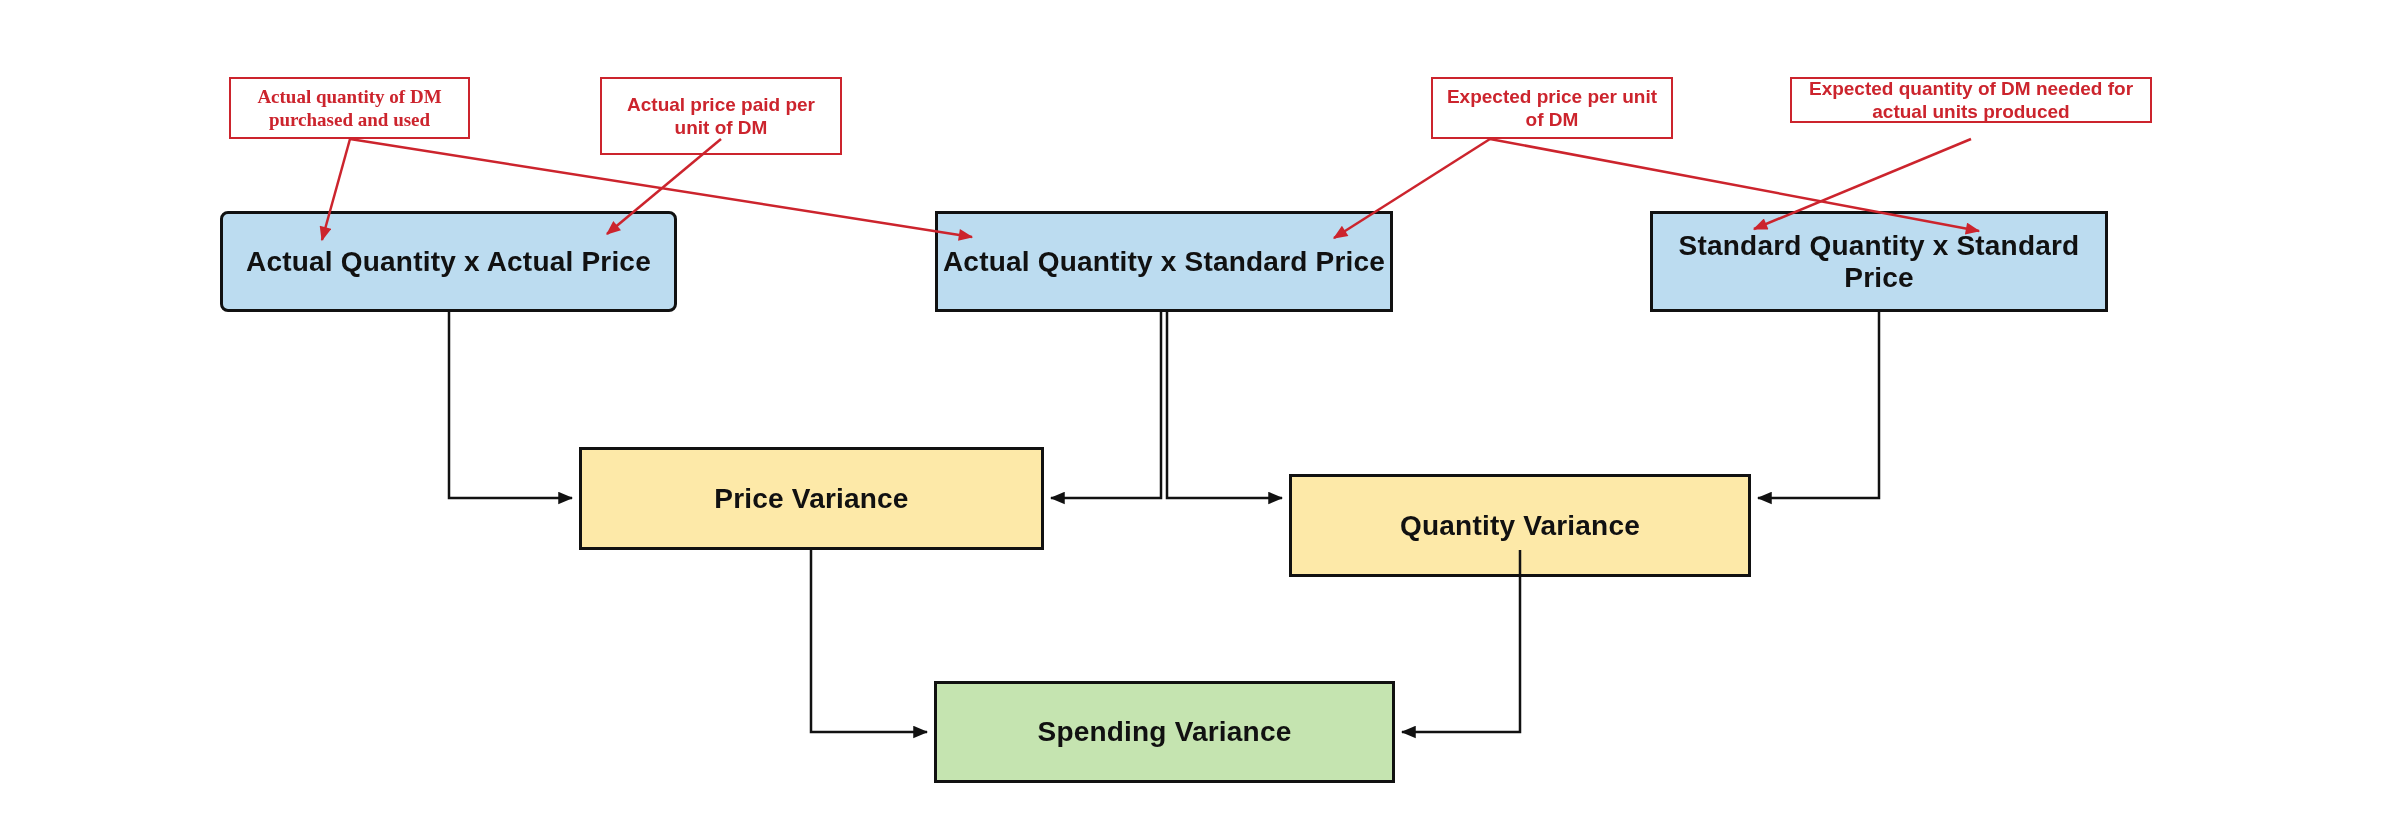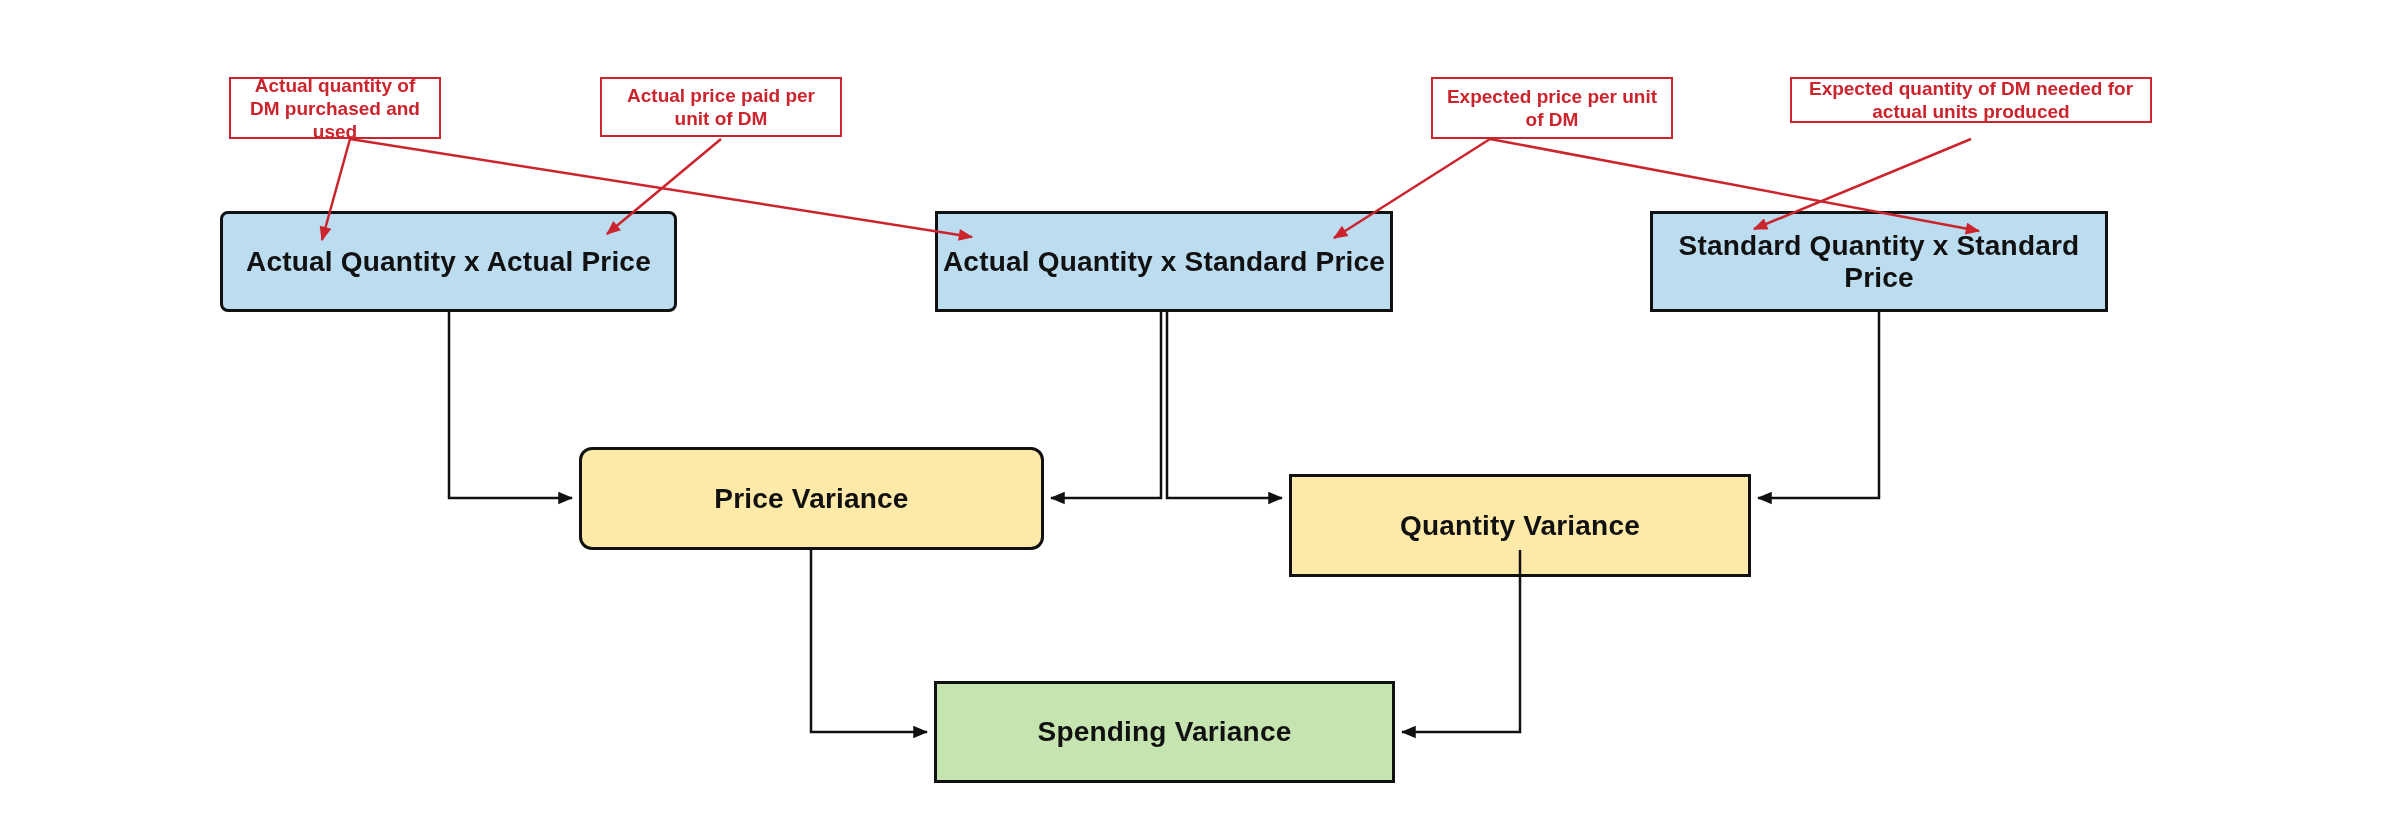--- a/index.html
+++ b/index.html
@@ -32,28 +32,28 @@
     box-sizing:border-box;
     background:#ffffff;
     border:2px solid var(--red,#cc242d);
     color:var(--red,#cc242d);
     font-weight:700;
     font-size:19px;
     line-height:23px;
     padding:2px 10px;
   }
   
-  #anno-aq{left:229px;top:77px;width:212px;height:62px;}
-  #anno-ap{left:600px;top:77px;width:242px;height:60px;}
+  #anno-aq{left:229px;top:77px;width:241px;height:62px;font-family:Liberation Serif, serif;}
+  #anno-ap{left:600px;top:77px;width:242px;height:78px;}
   #anno-sp{left:1431px;top:77px;width:242px;height:62px;}
   #anno-sq{left:1790px;top:77px;width:362px;height:46px;}
   #node-aqap{left:220px;top:211px;width:457px;height:101px;border-radius:8px;}
   #node-aqsp{left:935px;top:211px;width:458px;height:101px;}
   #node-sqsp{left:1650px;top:211px;width:458px;height:101px;}
-  #node-pv{left:579px;top:447px;width:465px;height:103px;border-radius:13px;}
+  #node-pv{left:579px;top:447px;width:465px;height:103px;}
   #node-qv{left:1289px;top:474px;width:462px;height:103px;}
   #node-sv{left:934px;top:681px;width:461px;height:102px;}
   .wire{stroke:var(--line-black,#111111);stroke-width:2.5;fill:none;}
   .redwire{stroke:var(--red,#cc242d);stroke-width:2.5;fill:none;}
 </style>
 </head>
 <body>
 
 <div class="canvas">
 

